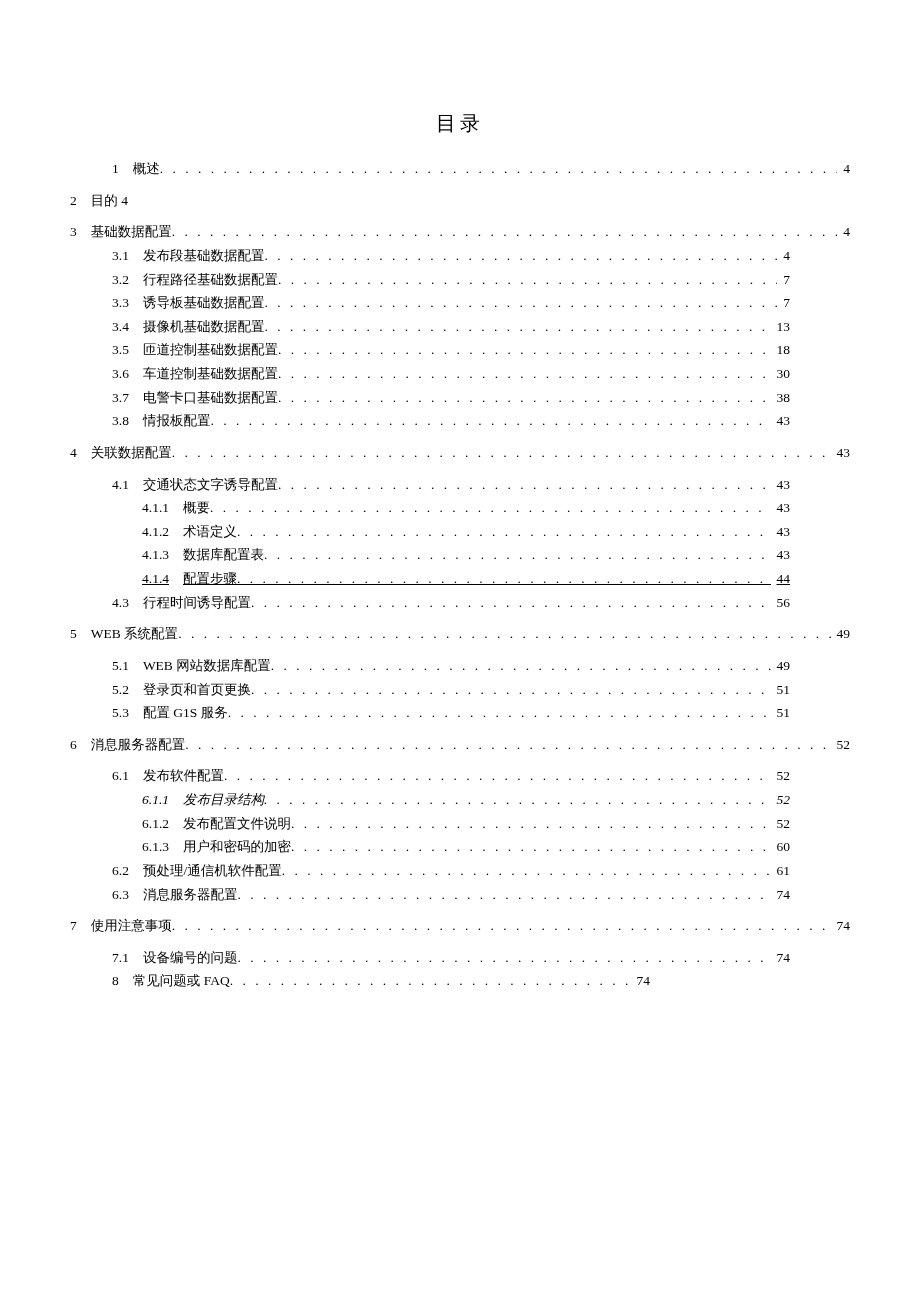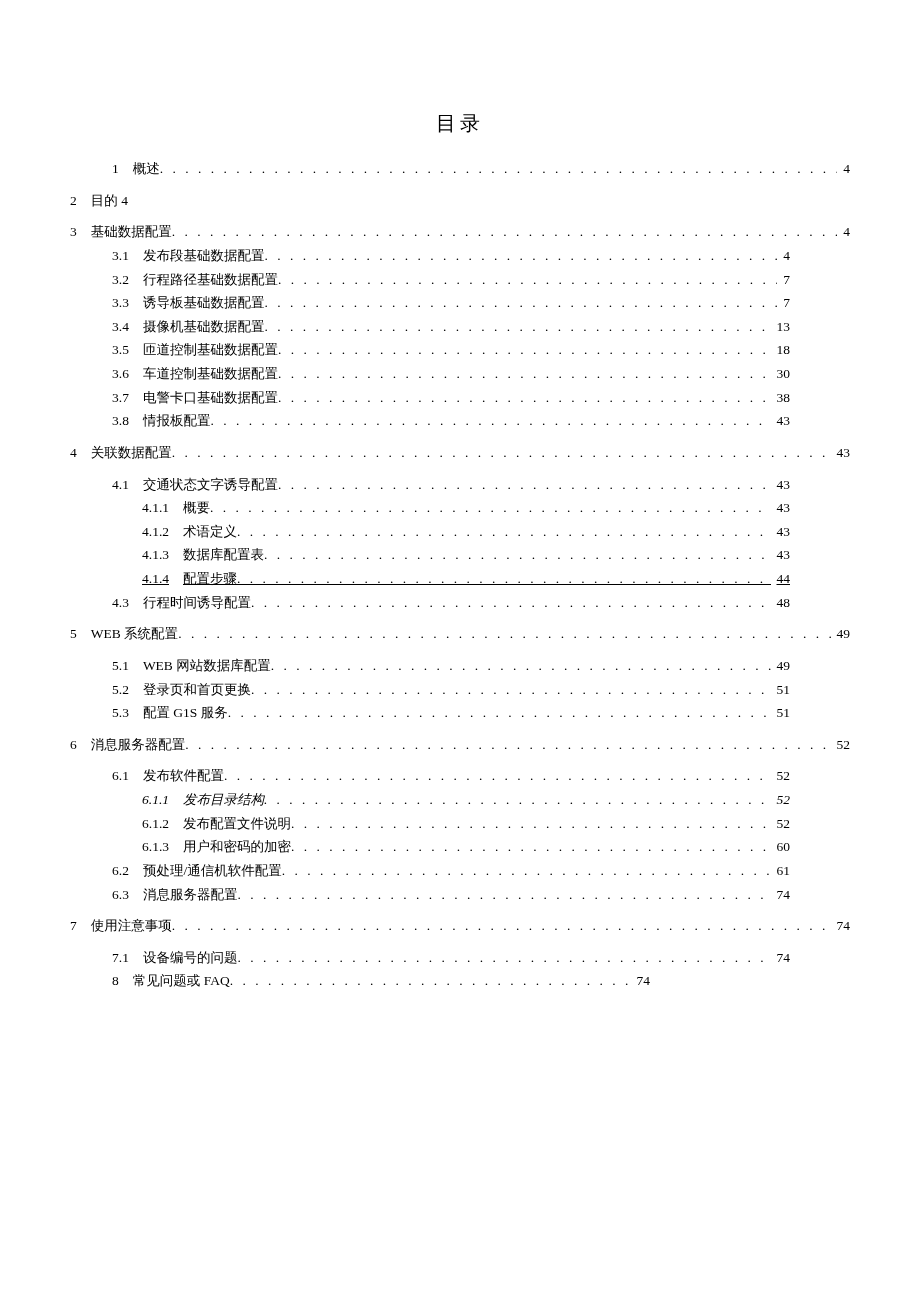--- a/index.html
+++ b/index.html
@@ -158,21 +158,21 @@
     <div class="toc-line lvl3" style="padding-right: 60px; text-decoration: underline;">
       <span class="toc-num">4.1.4</span>
       <span class="toc-text">配置步骤</span>
       <span class="toc-dots"></span>
       <span class="toc-page">44</span>
     </div>
     <div class="toc-line lvl2" style="padding-right: 60px;">
       <span class="toc-num">4.3</span>
       <span class="toc-text">行程时间诱导配置</span>
       <span class="toc-dots"></span>
-      <span class="toc-page">48</span>
+      <span class="toc-page">56</span>
     </div>
     <div class="spacer"></div>
     <div class="toc-line lvl0">
       <span class="toc-num">5</span>
       <span class="toc-text">WEB 系统配置</span>
       <span class="toc-dots"></span>
       <span class="toc-page">49</span>
     </div>
     <div class="spacer"></div>
     <div class="toc-line lvl2" style="padding-right: 60px;">

